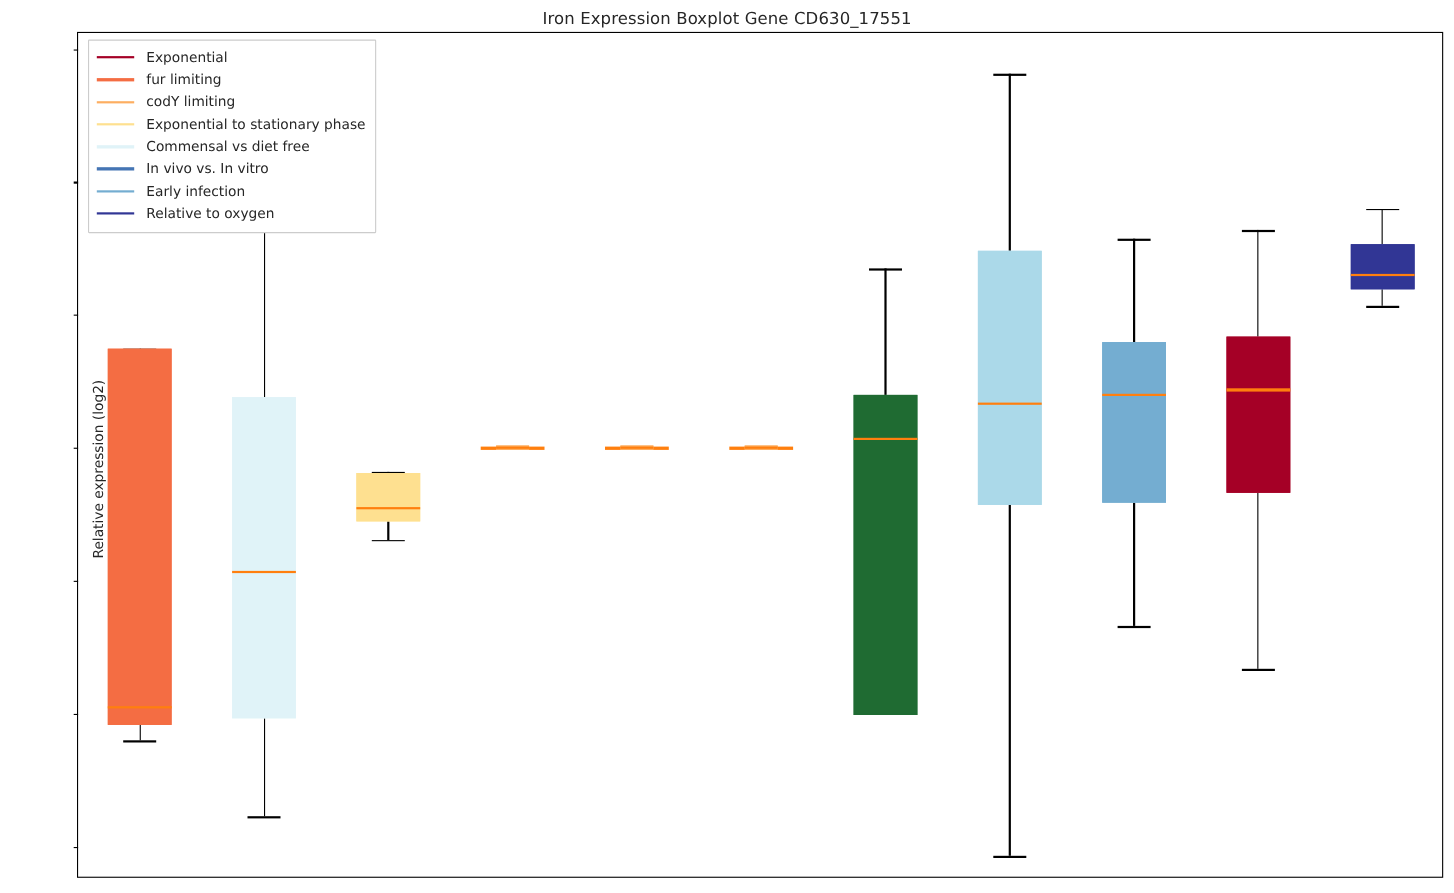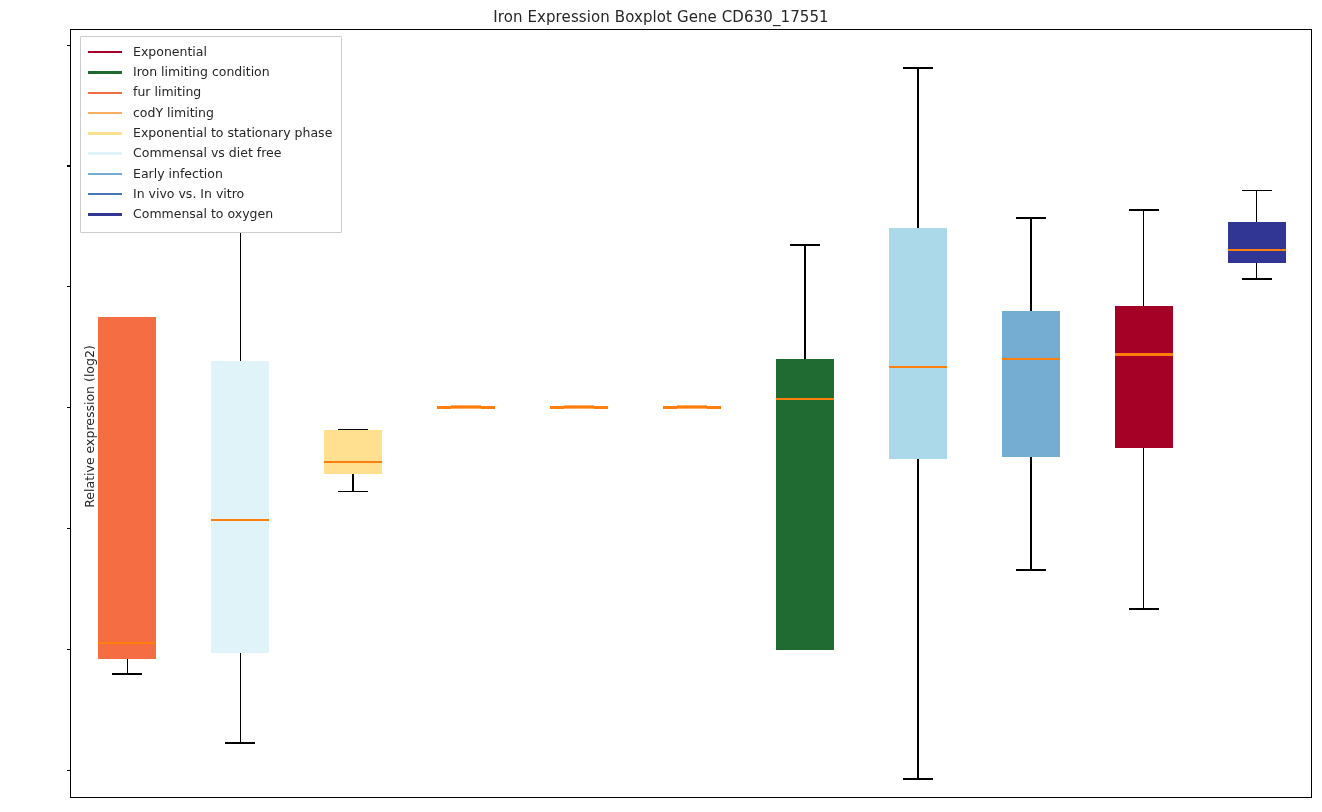--- a/index.html
+++ b/index.html
@@ -217,46 +217,42 @@
         </div>
       </div>
   </div>
 
   <div id="legend">
       <div class="legend-row">
         <span class="legend-swatch" style="background: rgb(165, 0, 38);"></span>
         <span class="legend-text">Exponential</span>
       </div>
       <div class="legend-row">
-        <span class="legend-swatch" style="background: rgb(31, 107, 50);"></span>
-        <span class="legend-text">Iron limiting condition</span>
-      </div>
-      <div class="legend-row">
         <span class="legend-swatch" style="background: rgb(244, 109, 67);"></span>
         <span class="legend-text">fur limiting</span>
       </div>
       <div class="legend-row">
         <span class="legend-swatch" style="background: rgb(253, 174, 97);"></span>
         <span class="legend-text">codY limiting</span>
       </div>
       <div class="legend-row">
         <span class="legend-swatch" style="background: rgb(254, 224, 144);"></span>
         <span class="legend-text">Exponential to stationary phase</span>
       </div>
       <div class="legend-row">
         <span class="legend-swatch" style="background: rgb(224, 243, 248);"></span>
         <span class="legend-text">Commensal vs diet free</span>
       </div>
       <div class="legend-row">
+        <span class="legend-swatch" style="background: rgb(69, 117, 180);"></span>
+        <span class="legend-text">In vivo vs. In vitro</span>
+      </div>
+      <div class="legend-row">
         <span class="legend-swatch" style="background: rgb(116, 173, 209);"></span>
         <span class="legend-text">Early infection</span>
       </div>
       <div class="legend-row">
-        <span class="legend-swatch" style="background: rgb(69, 117, 180);"></span>
-        <span class="legend-text">In vivo vs. In vitro</span>
-      </div>
-      <div class="legend-row">
         <span class="legend-swatch" style="background: rgb(49, 54, 149);"></span>
-        <span class="legend-text">Commensal to oxygen</span>
+        <span class="legend-text">Relative to oxygen</span>
       </div>
     </div>
 
 </div>
 
 </body></html>

